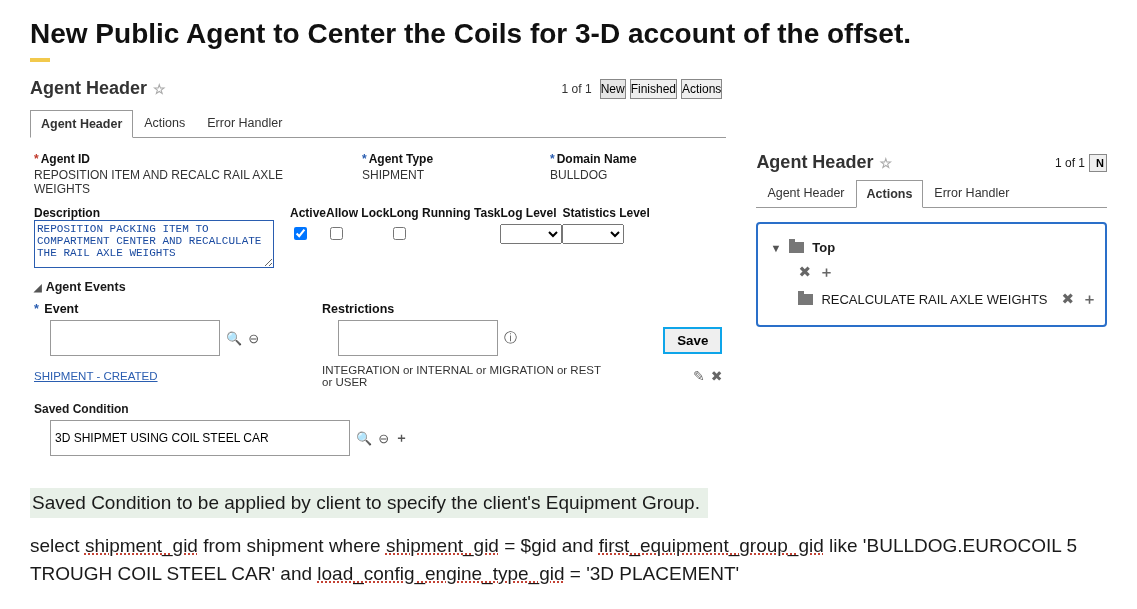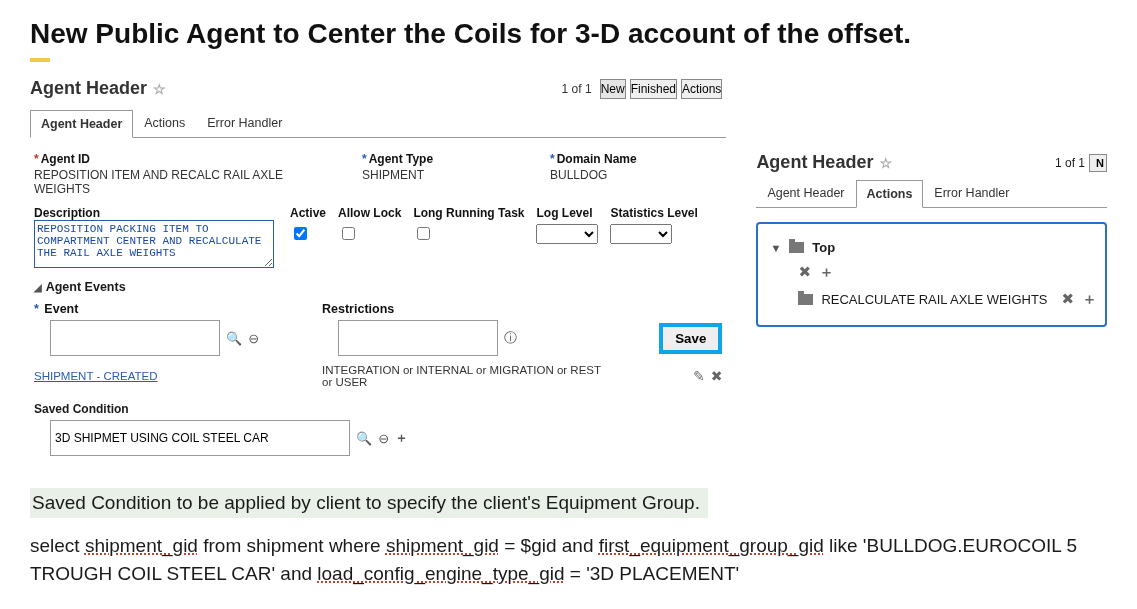--- a/index.html
+++ b/index.html
@@ -56,33 +56,33 @@
   .row1 { display:flex; gap:28px; }
   .fld { display:flex; flex-direction:column; font-size:12px;}
   .lbl { font-weight:700; color:#111; }
   .lbl .req { color:#c0392b; margin-right:2px;}
   .val { color:#333; padding-top:2px;}
   .desc-block { margin-top:10px; display:flex; gap:16px; }
   textarea.desc {
     width:240px; height:48px; font-family:"Courier New", monospace; font-size:11px;
     color:#1a4aa0; border:1px solid #2a5db0; resize:both; padding:2px;
   }
-  .checks { display:flex; gap:12px; align-items:flex-start; font-size:12px; }
+  .checks { display:flex; align-items:flex-start; font-size:12px; }
   .ck-col { display:flex; flex-direction:column; align-items:flex-start; gap:4px; }
   .ck-col .lbl { font-weight:700; }
   select.small { height:20px; width:62px; }
   .section-title { display:flex; align-items:center; gap:4px; margin-top:12px; font-weight:700; }
   .tri { font-size:10px; color:#555; }
   .events-row { display:flex; gap:28px; margin-top:8px; align-items:flex-start; }
   .ev-col { display:flex; flex-direction:column; gap:4px; }
   .ev-col .lbl .req{ color:#2a5db0;}
   .input-line { display:flex; align-items:center; gap:6px;}
   input.txt { height:36px; border:1px solid #999; padding:15px 4px; font-size:12px;margin-left:16px;}
   .icon { color:#555; font-size:13px; cursor:pointer; }
-  button.save { background:#efefef; border:4px solid #0ea5e9; padding:4px 12px; font-weight:700; cursor:pointer;}
+  button.save { background:#efefef; border:2px solid #0ea5e9; padding:4px 12px; font-weight:700; cursor:pointer;}
   .link-row { margin-top:8px; display:flex; gap:28px; align-items:center; font-size:11.5px;}
   .shiplink { color:#2a5db0; text-decoration:underline; cursor:pointer;}
   .restrict-text { color:#333; font-size:11.5px; }
   .link-icons{ color:#666; font-size:14px; display:flex; gap:6px;}
   .saved-cond { margin-top:14px; }
   .saved-cond .lbl2 { font-weight:700; font-size:12px; }
   .saved-cond .input-line { margin-top:4px;}
   .saved-cond input.txt { width:300px; }
 
   

